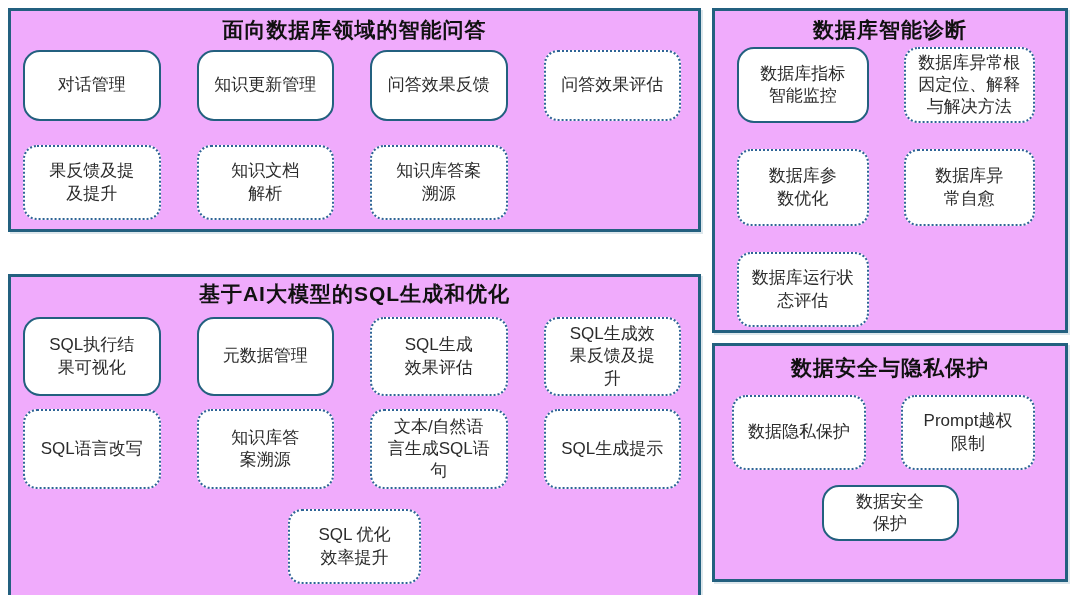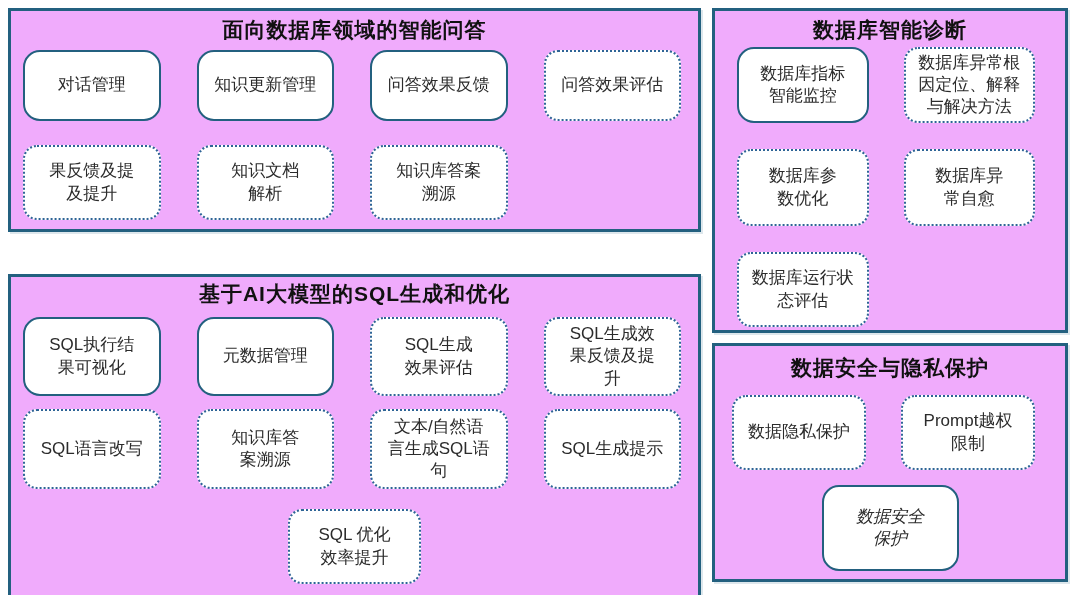--- a/index.html
+++ b/index.html
@@ -94,21 +94,21 @@
     margin-top:13px;
     grid-template-rows:75px;
   }
   .center-row{
     display:flex;
     justify-content:center;
   }
   #panel-sql .center-row{margin-top:20px;}
   #panel-sec .center-row{margin-top:15px;}
   #panel-sql .center-row .box{width:133px;height:75px;}
-  #panel-sec .center-row .box{width:137px;height:86px;font-style:italic;}
+  #panel-sec .center-row .box{width:137px;height:56px;}
 </style>
 </head>
 <body>
 
 <div class="stage">
 
   <div class="panel" id="panel-qa">
     <div class="panel-title">面向数据库领域的智能问答</div>
     <div class="grid4">
       <div class="box solid">对话管理</div>

